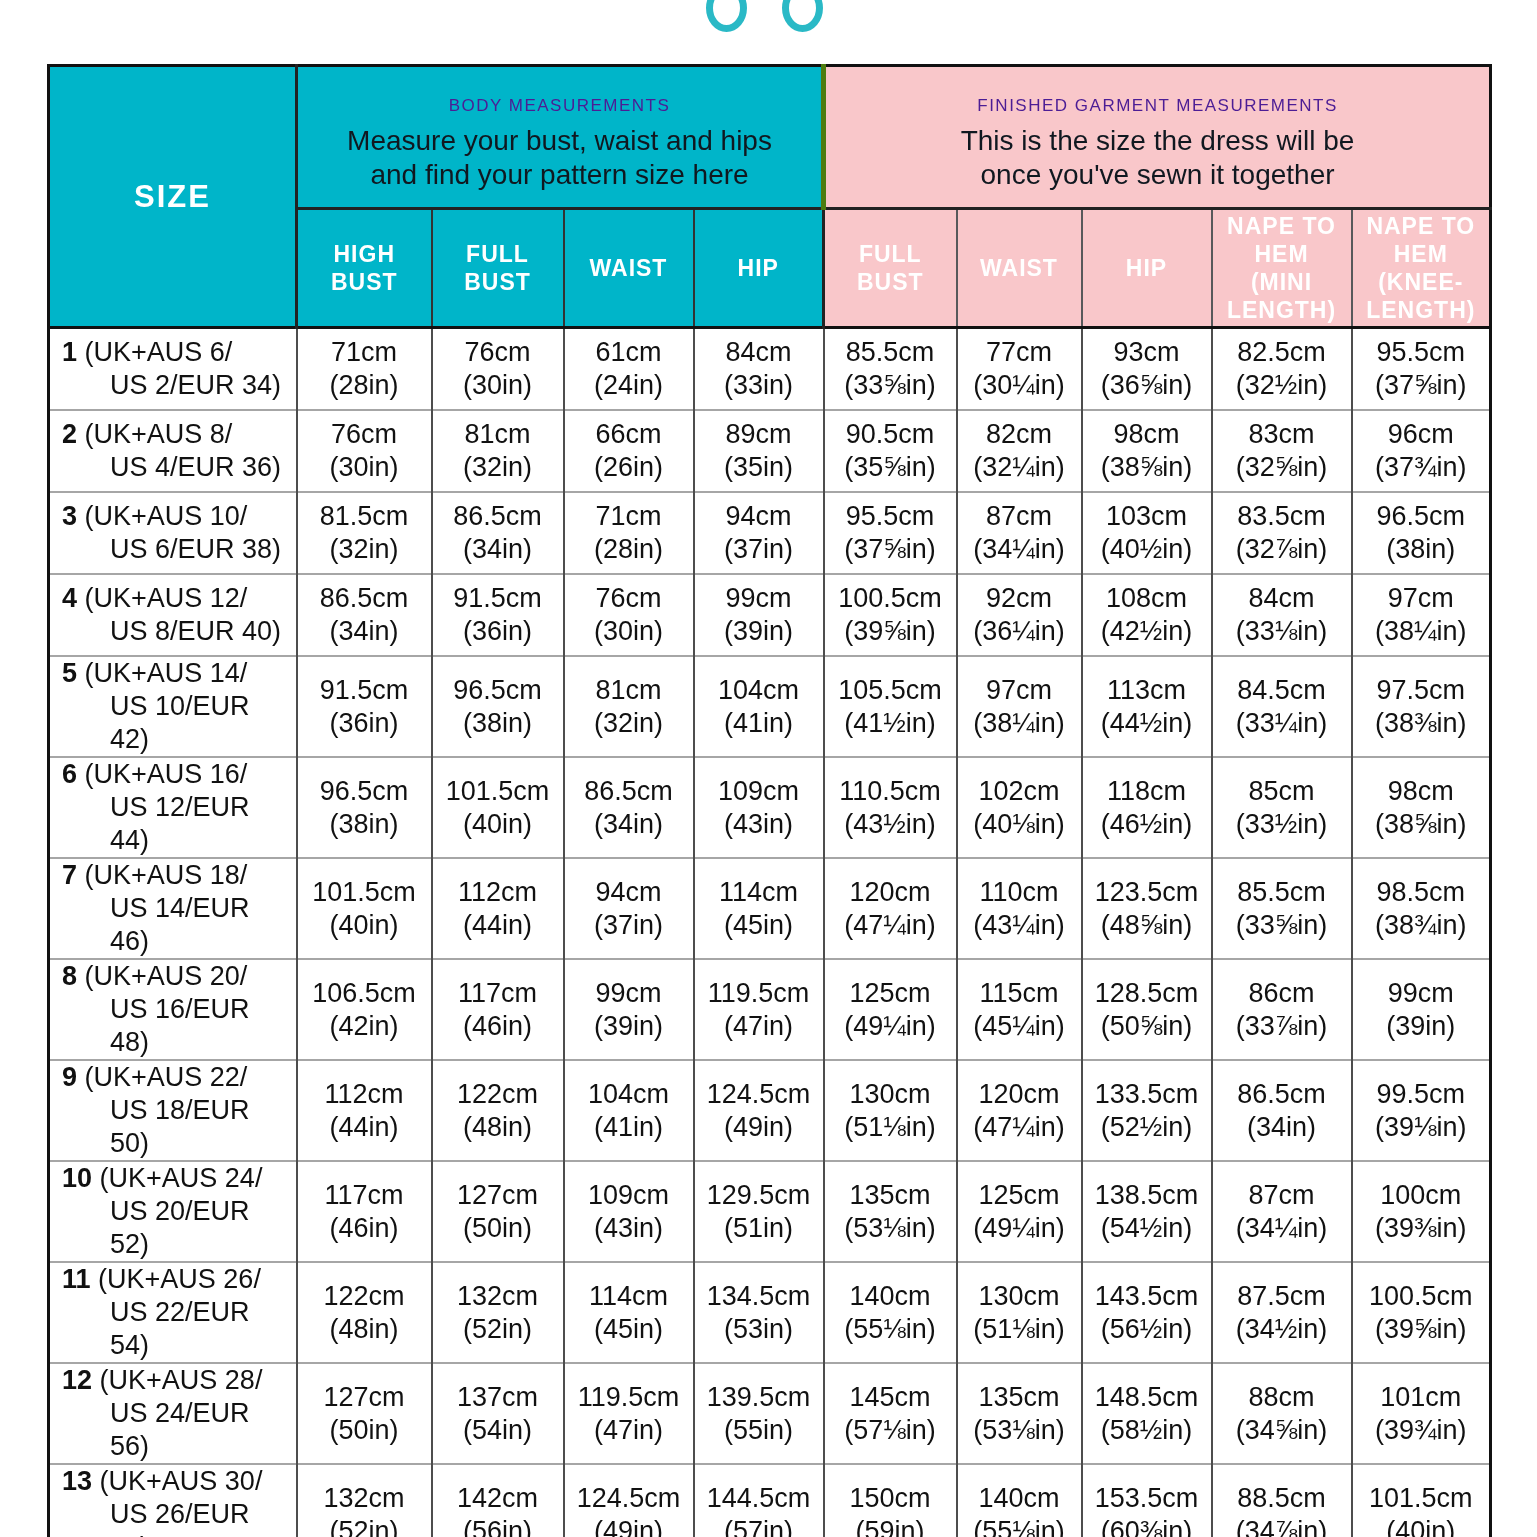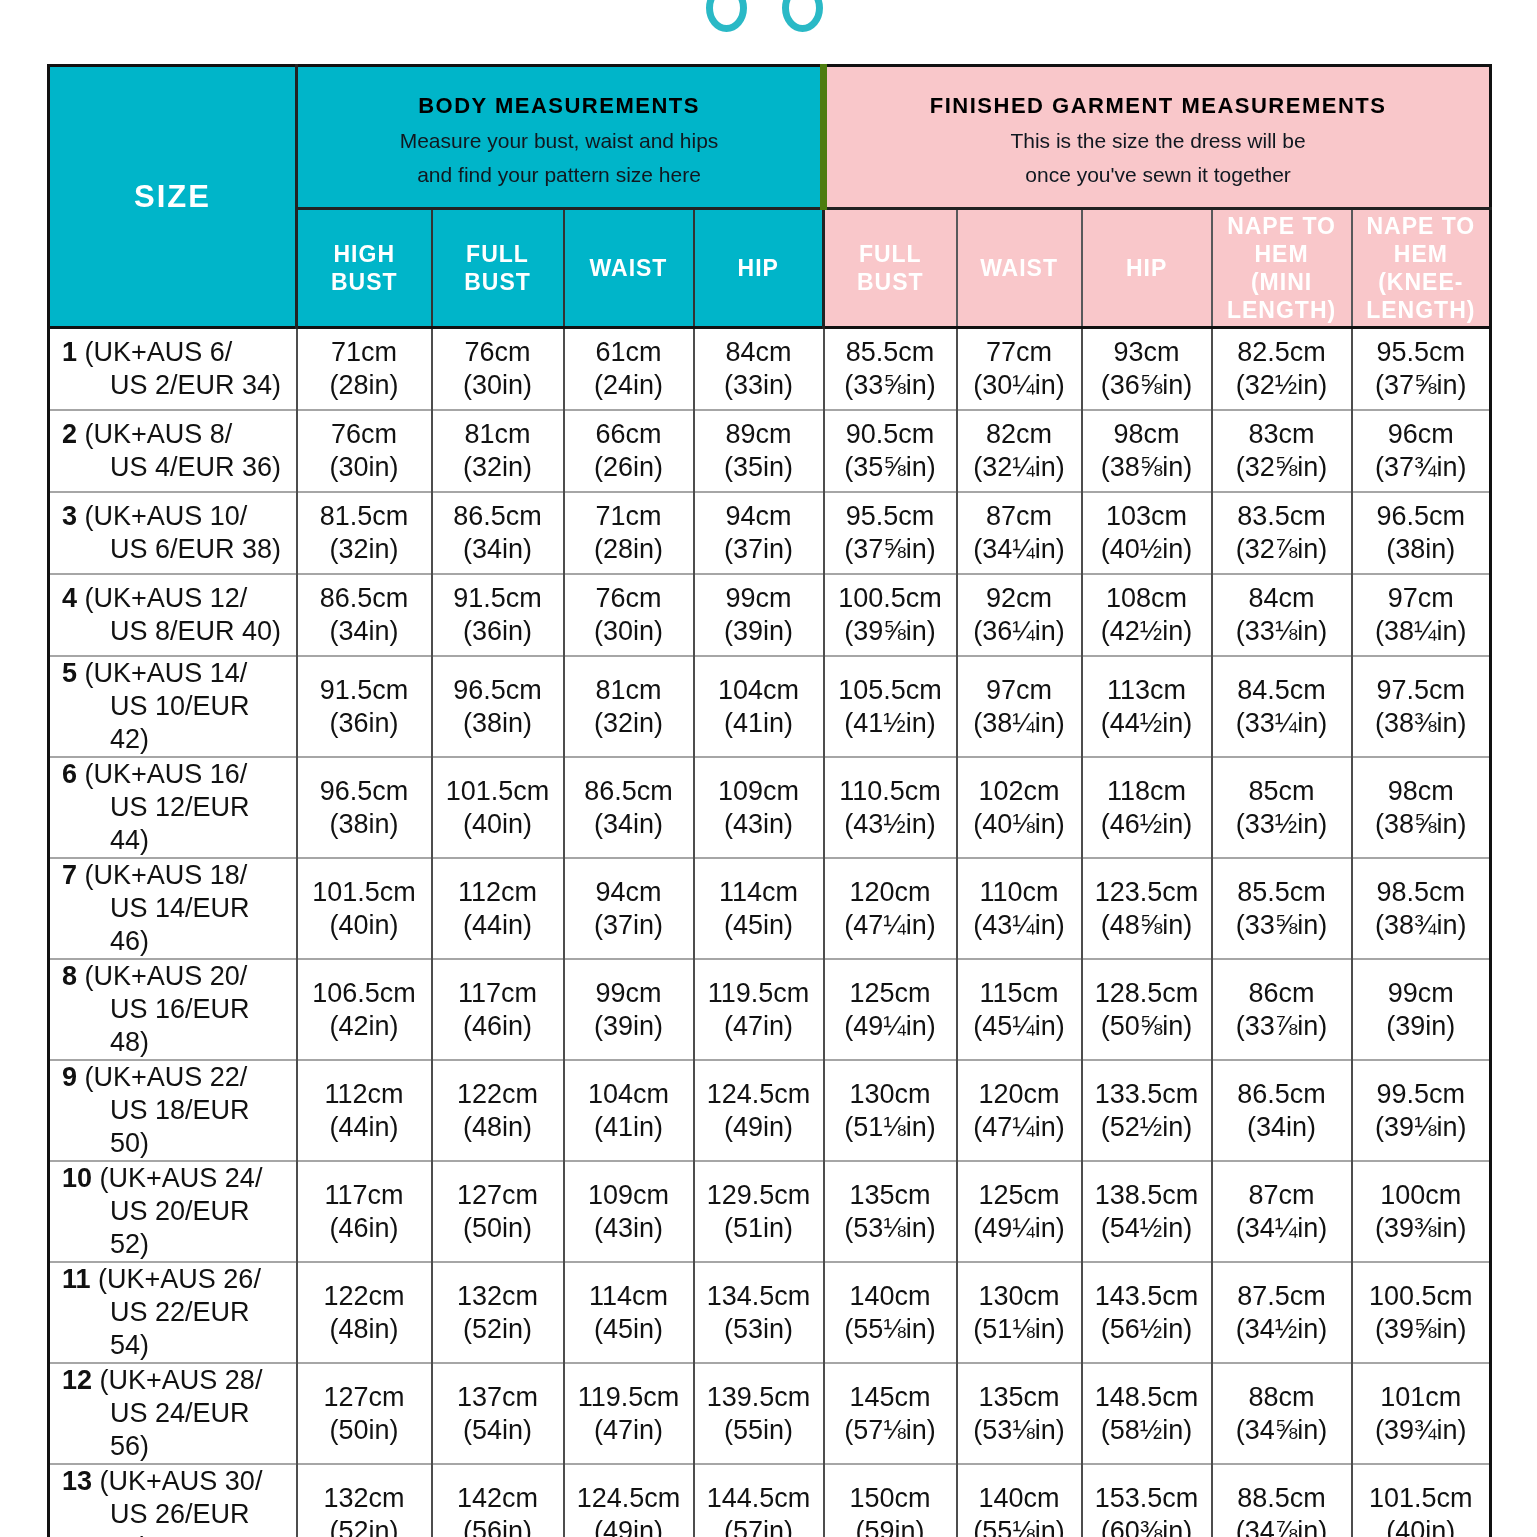--- a/index.html
+++ b/index.html
@@ -22,25 +22,25 @@
   }
   thead th{padding:0;vertical-align:middle;text-align:center;font-weight:700;}
   thead{border-bottom:3px solid #111;}
 
   th.size-head{
     background:#00b5c9;color:#fff;font-size:31px;letter-spacing:2px;
     border-right:3px solid #222;
     text-align:center;
   }
   th.group{height:140px;border-bottom:3px solid #222;}
-  th.group .gtitle{display:block;font-size:22px;font-weight:700;letter-spacing:1.5px;color:#000000;line-height:36px;padding-top:6px;}
-  th.group .gsub{display:block;font-size:21px;font-weight:400;color:#101820;line-height:34px;}
+  th.group .gtitle{display:block;font-size:17px;font-weight:400;letter-spacing:1.5px;color:#4c1d95;line-height:36px;padding-top:6px;}
+  th.group .gsub{display:block;font-size:28px;font-weight:400;color:#101820;line-height:34px;}
   th.teal{background:#00b5c9;}
   th.pink{background:#f9c7ca;}
-  th.group.pink{border-left:7px solid #4d7c0f;}
+  th.group.pink{border-left:5px solid #4d7c0f;}
 
   tr.subhead th{
     height:112px;color:#fff;font-size:23px;line-height:28px;letter-spacing:1px;
     padding:2px 8px;
   }
   tr.subhead th+th{border-left:2px solid #333;}
   tr.subhead th.pink{border-left:2px solid #58595b;}
   tr.subhead th.first-pink{border-left:3px solid #222;}
 
   tbody td{

